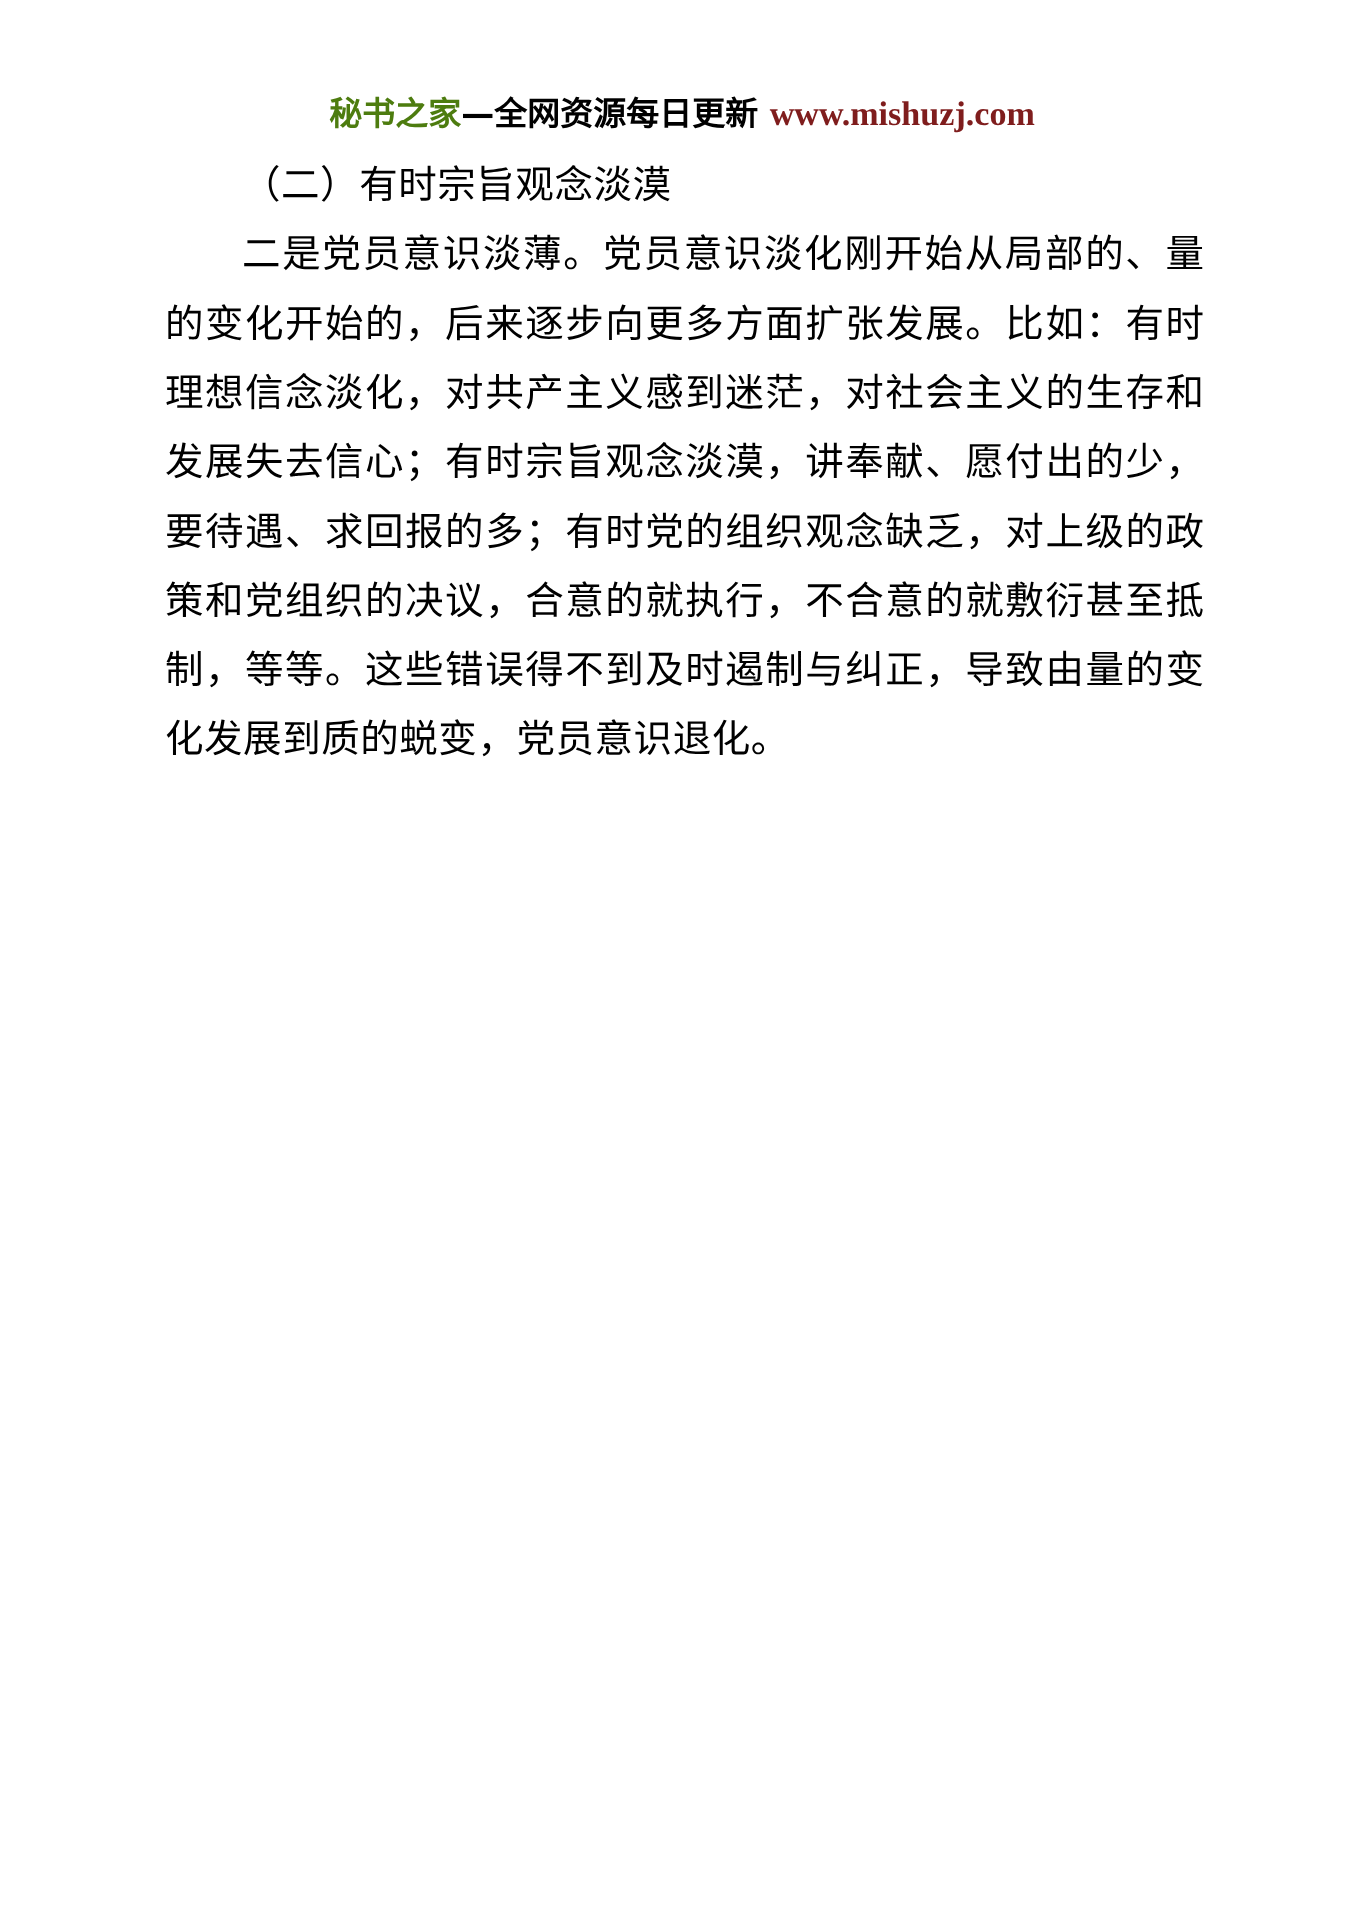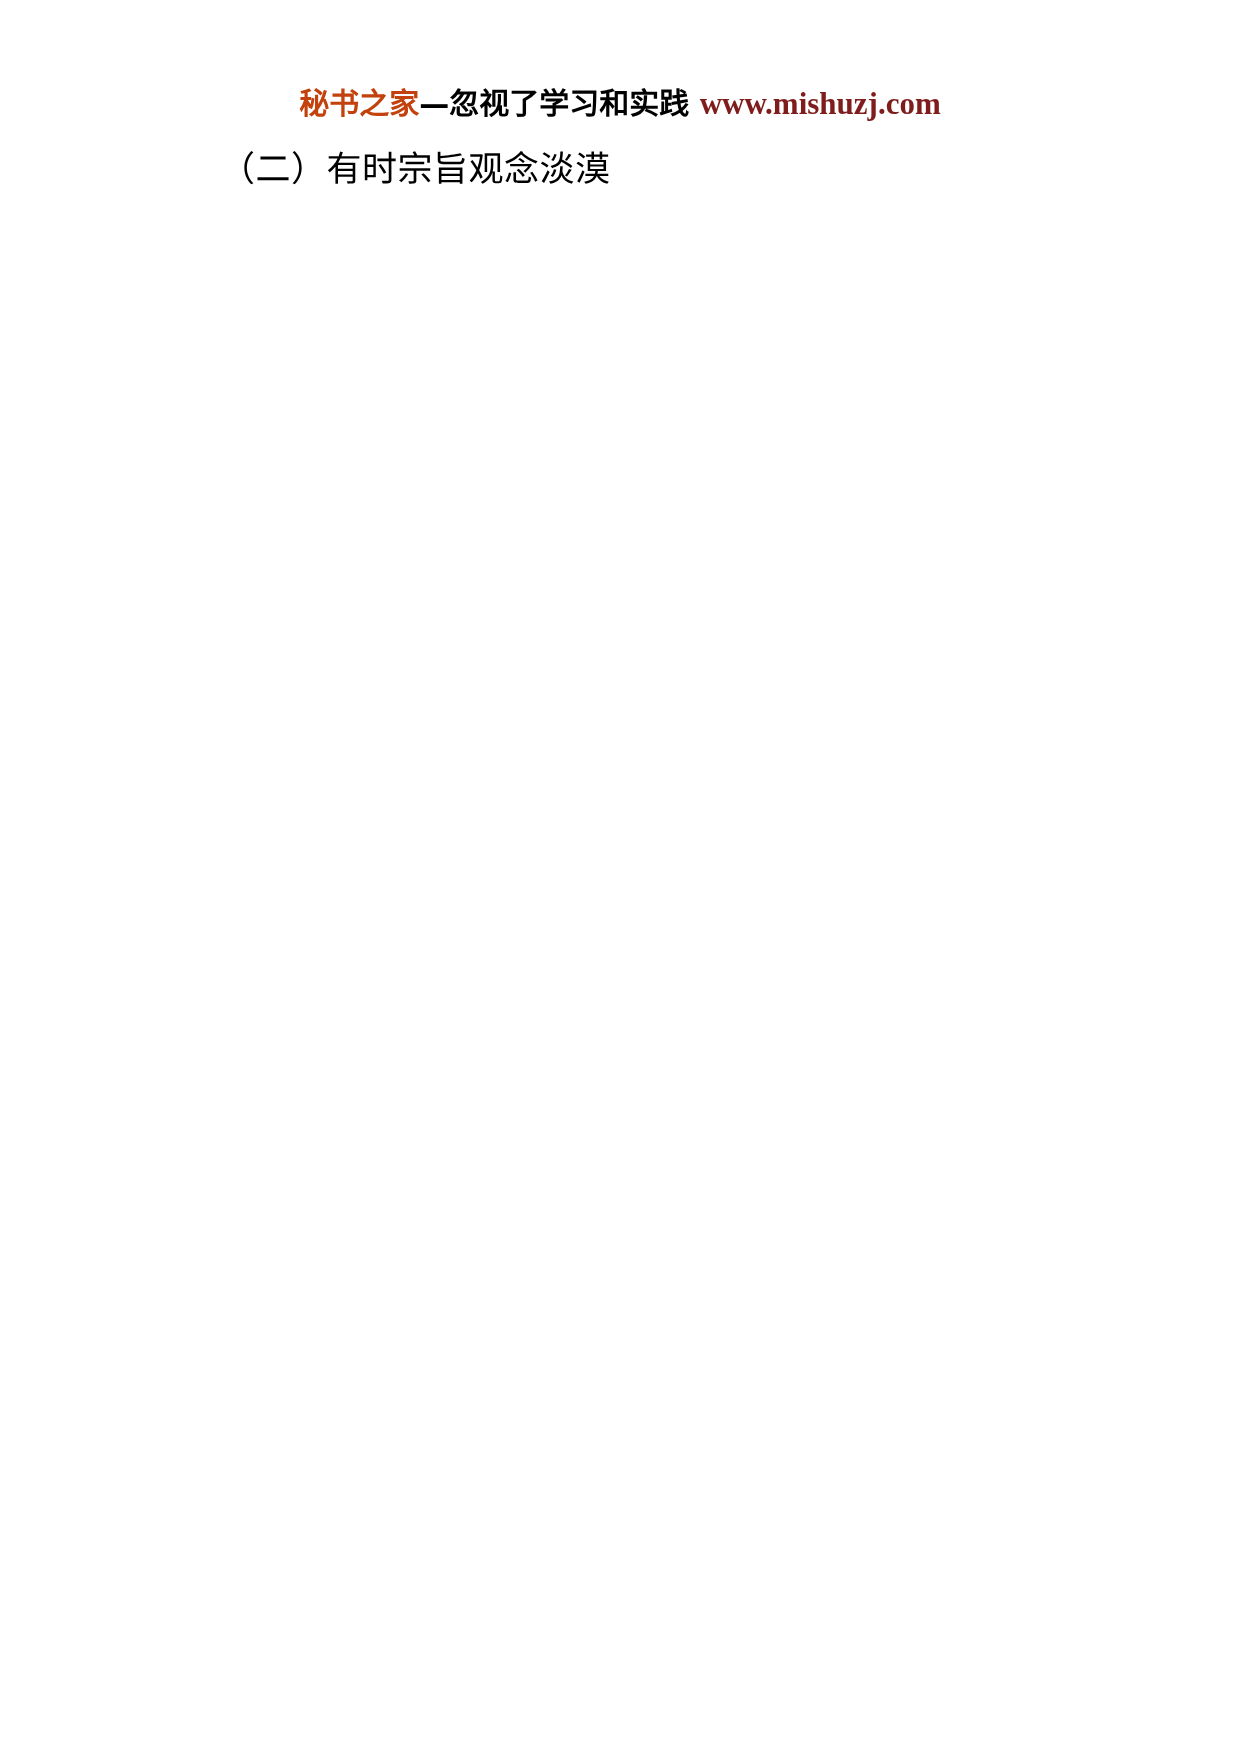--- a/index.html
+++ b/index.html
@@ -29,21 +29,21 @@
     left: 0;
     width: 1240px;
     text-align: center;
     font-size: 30px;
     line-height: 40px;
     white-space: nowrap;
     font-family: "DejaVu Sans", "Liberation Sans", sans-serif;
     font-weight: bold;
   }
   .wm-brand {
-    color: #c2410c;
+    color: #4d7c0f;
     font-weight: bold;
   }
   .wm-mid {
     color: #000000;
     font-weight: bold;
   }
   .wm-url {
     color: #7f1d1d;
     font-weight: bold;
     font-family: "Liberation Serif", serif;
@@ -68,20 +68,21 @@
   .indent {
     text-indent: 70px;
   }
 </style>
 </head>
 <body>
 
 <div class="page">
 
   <div class="watermark">
-    <span class="wm-brand">秘书之家</span><span class="wm-mid">—</span><span class="wm-mid">忽视了学习和实践</span>&nbsp;<span class="wm-url">www.mishuzj.com</span>
+    <span class="wm-brand">秘书之家</span><span class="wm-mid">—</span><span class="wm-mid">全网资源每日更新</span>&nbsp;<span class="wm-url">www.mishuzj.com</span>
   </div>
 
   <div class="body-text">
     <p class="indent">（二）有时宗旨观念淡漠</p>
+    <p class="indent">二是党员意识淡薄。党员意识淡化刚开始从局部的、量的变化开始的，后来逐步向更多方面扩张发展。比如：有时理想信念淡化，对共产主义感到迷茫，对社会主义的生存和发展失去信心；有时宗旨观念淡漠，讲奉献、愿付出的少，要待遇、求回报的多；有时党的组织观念缺乏，对上级的政策和党组织的决议，合意的就执行，不合意的就敷衍甚至抵制，等等。这些错误得不到及时遏制与纠正，导致由量的变化发展到质的蜕变，党员意识退化。</p>
   </div>
 
 </div>
 
 </body></html>

